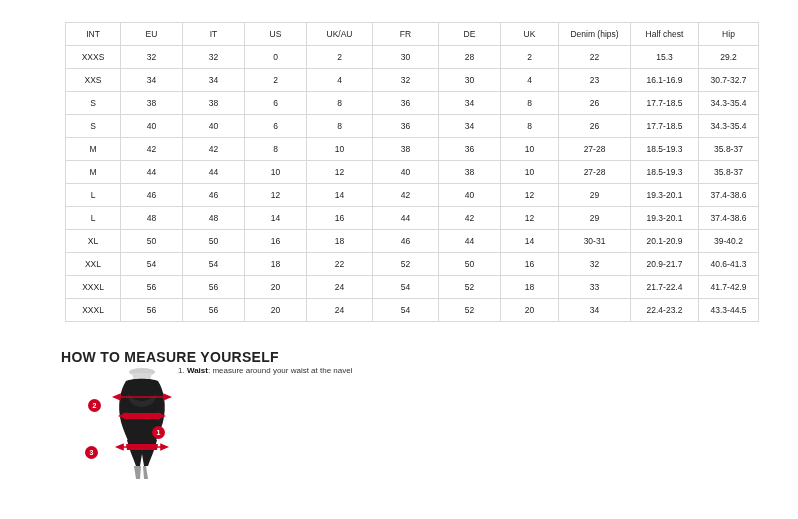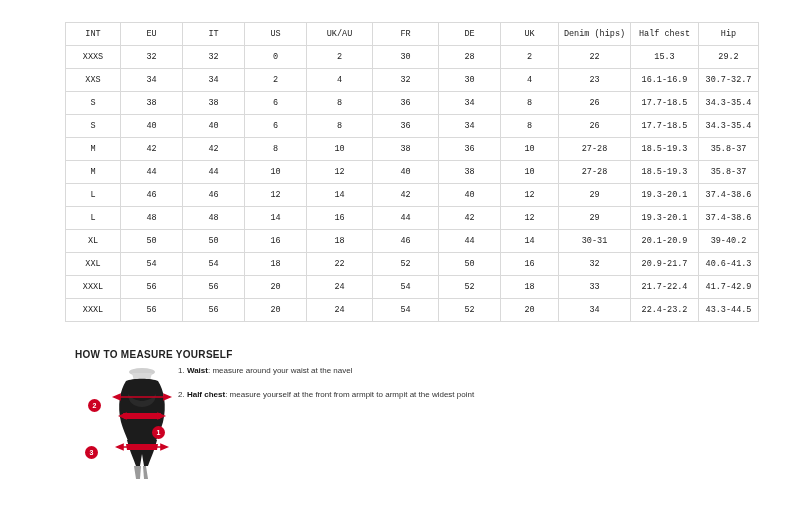--- a/index.html
+++ b/index.html
@@ -22,21 +22,20 @@
   .table-wrap {
     position: absolute;
     left: 65px;
     top: 22px;
     width: 668px;
   }
   table.size-table {
     border-collapse: collapse;
     width: 668px;
     table-layout: fixed;
-    font-family: Liberation Mono, monospace;
   }
   table.size-table td, table.size-table th {
     border: 1px solid #d9d9d9;
     height: 23px;
     font-size: 8.5px;
     font-weight: normal;
     text-align: center;
     color: #222222;
     padding: 0 2px;
     white-space: nowrap;
@@ -53,23 +52,23 @@
   col.c5 { width: 66px; }
   col.c6 { width: 62px; }
   col.c7 { width: 58px; }
   col.c8 { width: 72px; }
   col.c9 { width: 68px; }
   col.c10 { width: 60px; }
 
   
   .how-title {
     position: absolute;
-    left: 75px;
+    left: 61px;
     top: 349px;
-    font-size: 10px;
+    font-size: 14px;
     font-weight: bold;
     letter-spacing: 0.3px;
     color: #222222;
   }
   .figure {
     position: absolute;
     left: 90px;
     top: 366px;
     width: 105px;
     height: 115px;
@@ -342,19 +341,15 @@
 
   <div class="badge badge-1">1</div>
   <div class="badge badge-2">2</div>
   <div class="badge badge-3">3</div>
 
   <div class="steps">
     <div class="step">
       <span>1.</span>
       <b>Waist</b><span>: measure around your waist at the navel</span>
     </div>
-    <div class="step">
-      <span>2.</span>
-      <b>Half chest</b><span>: measure yourself at the front from armpit to armpit at the widest point</span>
-    </div>
   </div>
 
 </div>
 
 </body></html>

